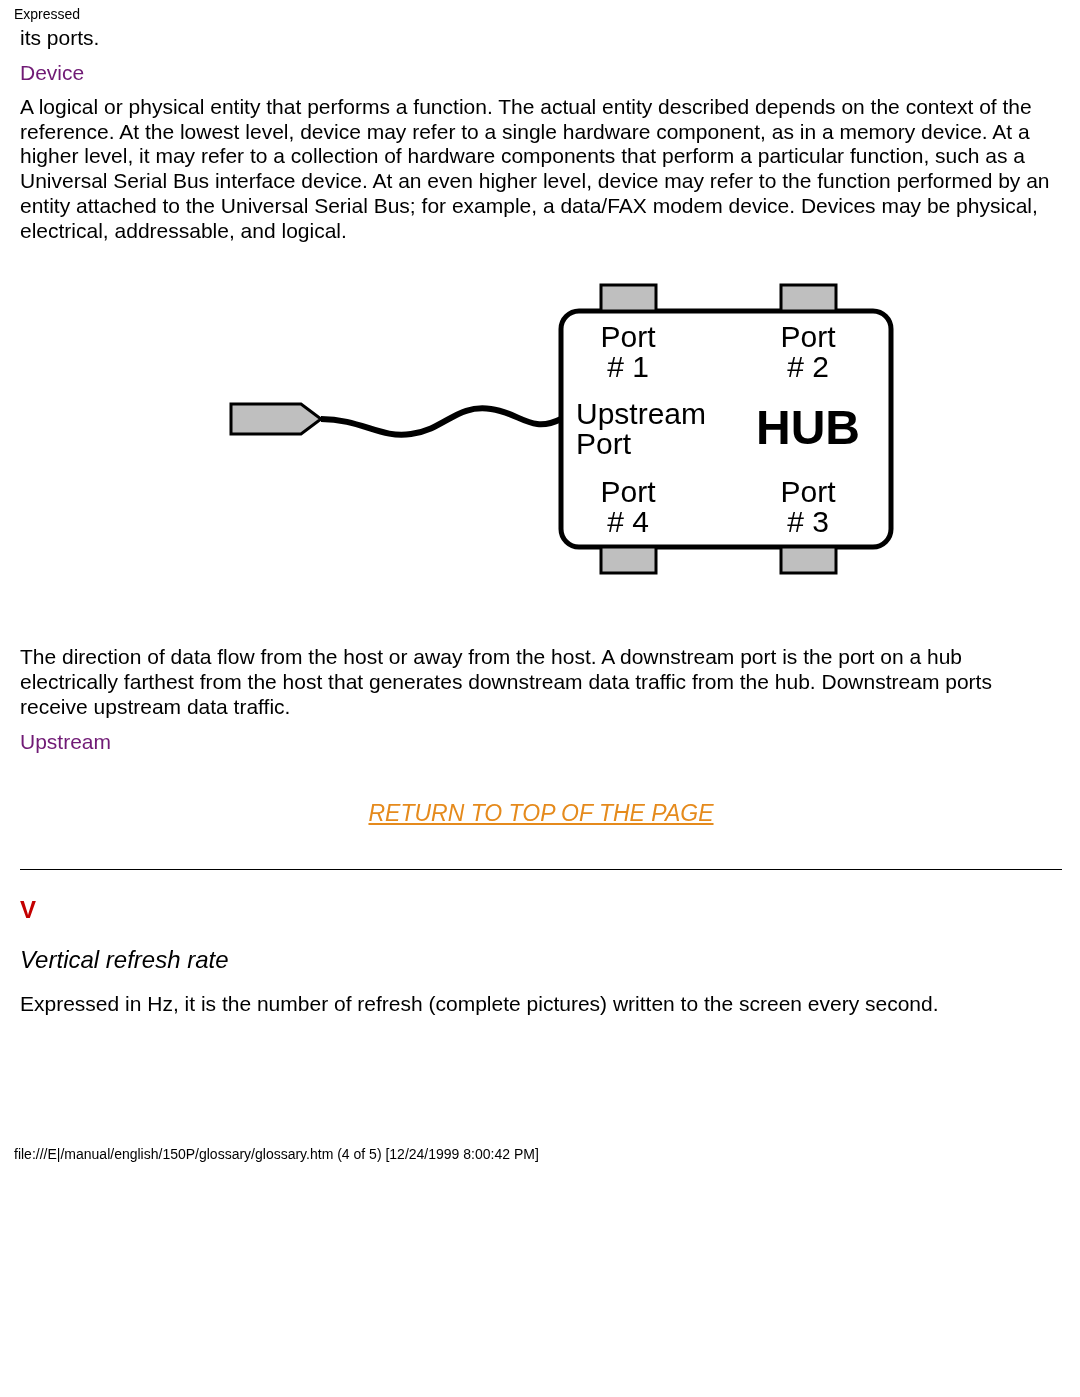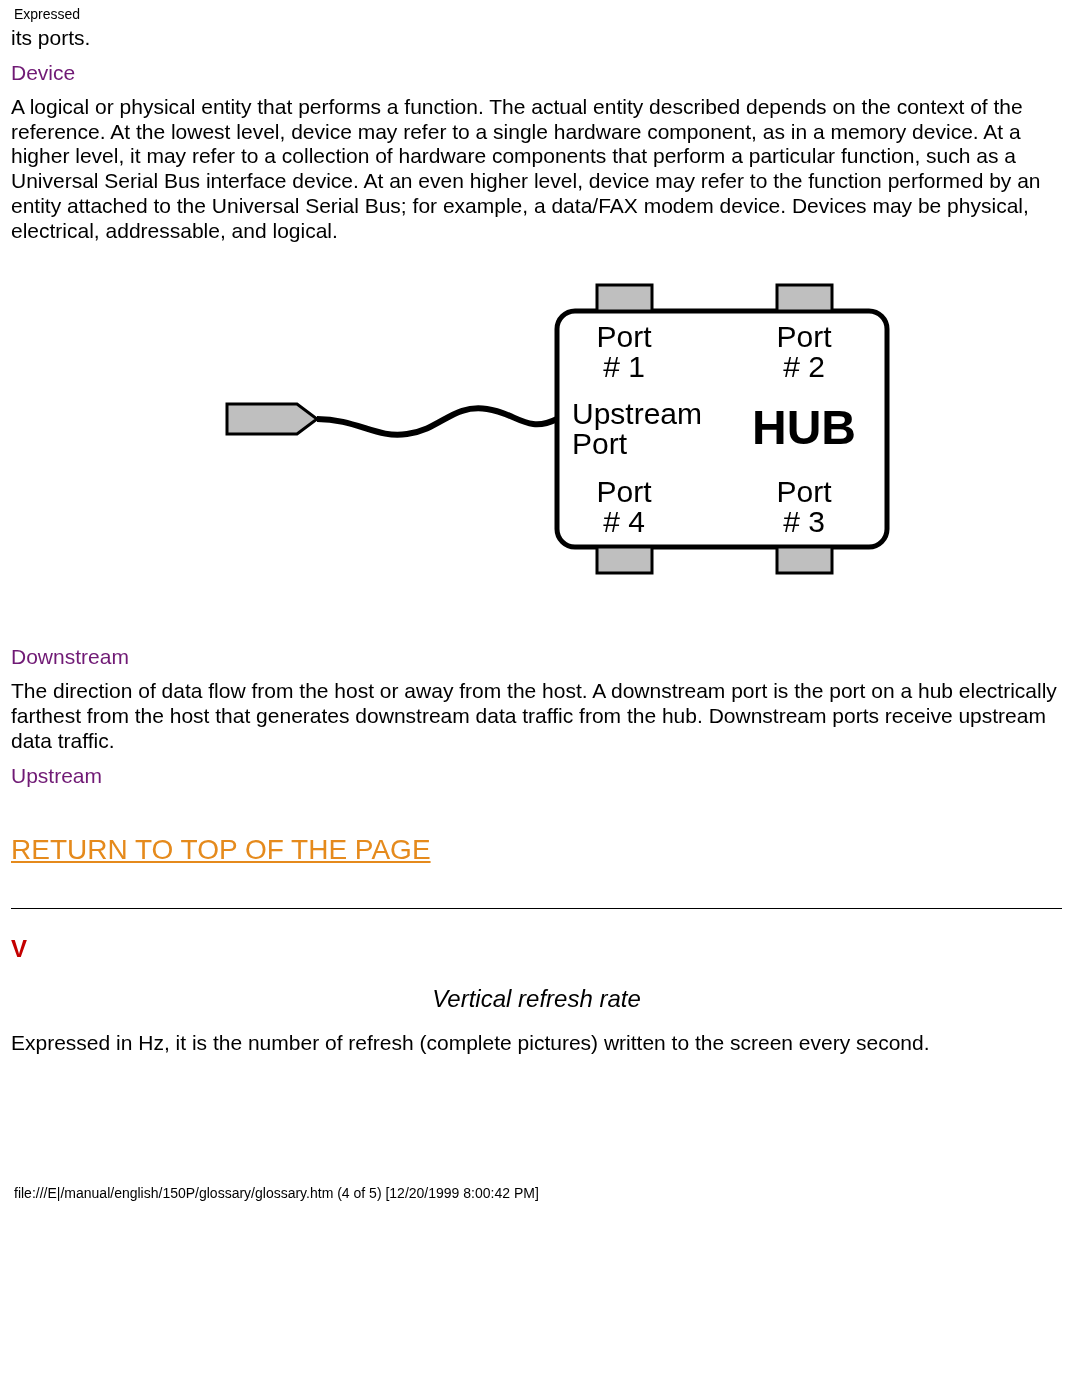--- a/index.html
+++ b/index.html
@@ -6,21 +6,21 @@
     margin: 0;
     padding: 0;
     background: #fff;
     width: 1080px;
   }
   body {
     font-family: Arial, Helvetica, sans-serif;
     color: #000;
   }
   .page {
-    padding: 0 18px 40px 11px;
+    padding: 0 18px 40px 20px;
   }
   .header-title {
     font-size: 14px;
     color: #000;
     margin: 6px 0 4px 14px;
   }
   .body-text {
     font-size: 21px;
     line-height: 1.18;
     margin: 4px 0 10px 0;
@@ -35,41 +35,42 @@
     width: 100%;
     margin: 36px 0 66px 0;
     text-align: center;
   }
   svg.diagram {
     display: block;
     margin: 0 auto;
   }
   .return-link {
     display: block;
+    text-align: center;
     color: #e58a1c;
     text-decoration: underline;
-    font-size: 28px;
+    font-size: 23px;
     margin: 46px 0 42px 0;
+    font-style: italic;
   }
   hr.sep {
     border: none;
     border-top: 1px solid #000;
     margin: 0 0 26px 0;
   }
   .section-letter {
     color: #c40000;
     font-size: 24px;
     font-weight: bold;
     margin: 20px 0 22px 0;
   }
   .subheading-italic {
     font-style: italic;
     font-size: 24px;
     margin: 0 0 18px 0;
-    text-align: center;
   }
   .footer-line {
     font-size: 14px;
     color: #000;
     margin: 80px 0 0 14px;
   }
 </style>
 </head>
 <body>
 
@@ -109,28 +110,27 @@
       <text x="627" y="165" text-anchor="middle" font-family="Arial" font-size="48" font-weight="900">HUB</text>
 
       <text x="447" y="223" text-anchor="middle" font-family="Arial" font-size="30">Port</text>
       <text x="447" y="253" text-anchor="middle" font-family="Arial" font-size="30"># 4</text>
 
       <text x="627" y="223" text-anchor="middle" font-family="Arial" font-size="30">Port</text>
       <text x="627" y="253" text-anchor="middle" font-family="Arial" font-size="30"># 3</text>
     </svg>
   </div>
 
-  <a class="term-link">Downstream</a>
   <div class="body-text">The direction of data flow from the host or away from the host. A downstream port is the port on a hub electrically farthest from the host that generates downstream data traffic from the hub. Downstream ports receive upstream data traffic.</div>
 
   <a class="term-link">Upstream</a>
 
   <a class="return-link">RETURN TO TOP OF THE PAGE</a>
 
   <hr class="sep">
 
   <div class="section-letter">V</div>
   <div class="subheading-italic">Vertical refresh rate</div>
   <div class="body-text">Expressed in Hz, it is the number of refresh (complete pictures) written to the screen every second.</div>
 
 </div>
 
-<div class="footer-line">file:///E|/manual/english/150P/glossary/glossary.htm (4 of 5) [12/20/1999 8:00:42 PM]</div>
+<div class="footer-line">file:///E|/manual/english/150P/glossary/glossary.htm (4 of 5) [12/24/1999 8:00:42 PM]</div>
 
 </body></html>

